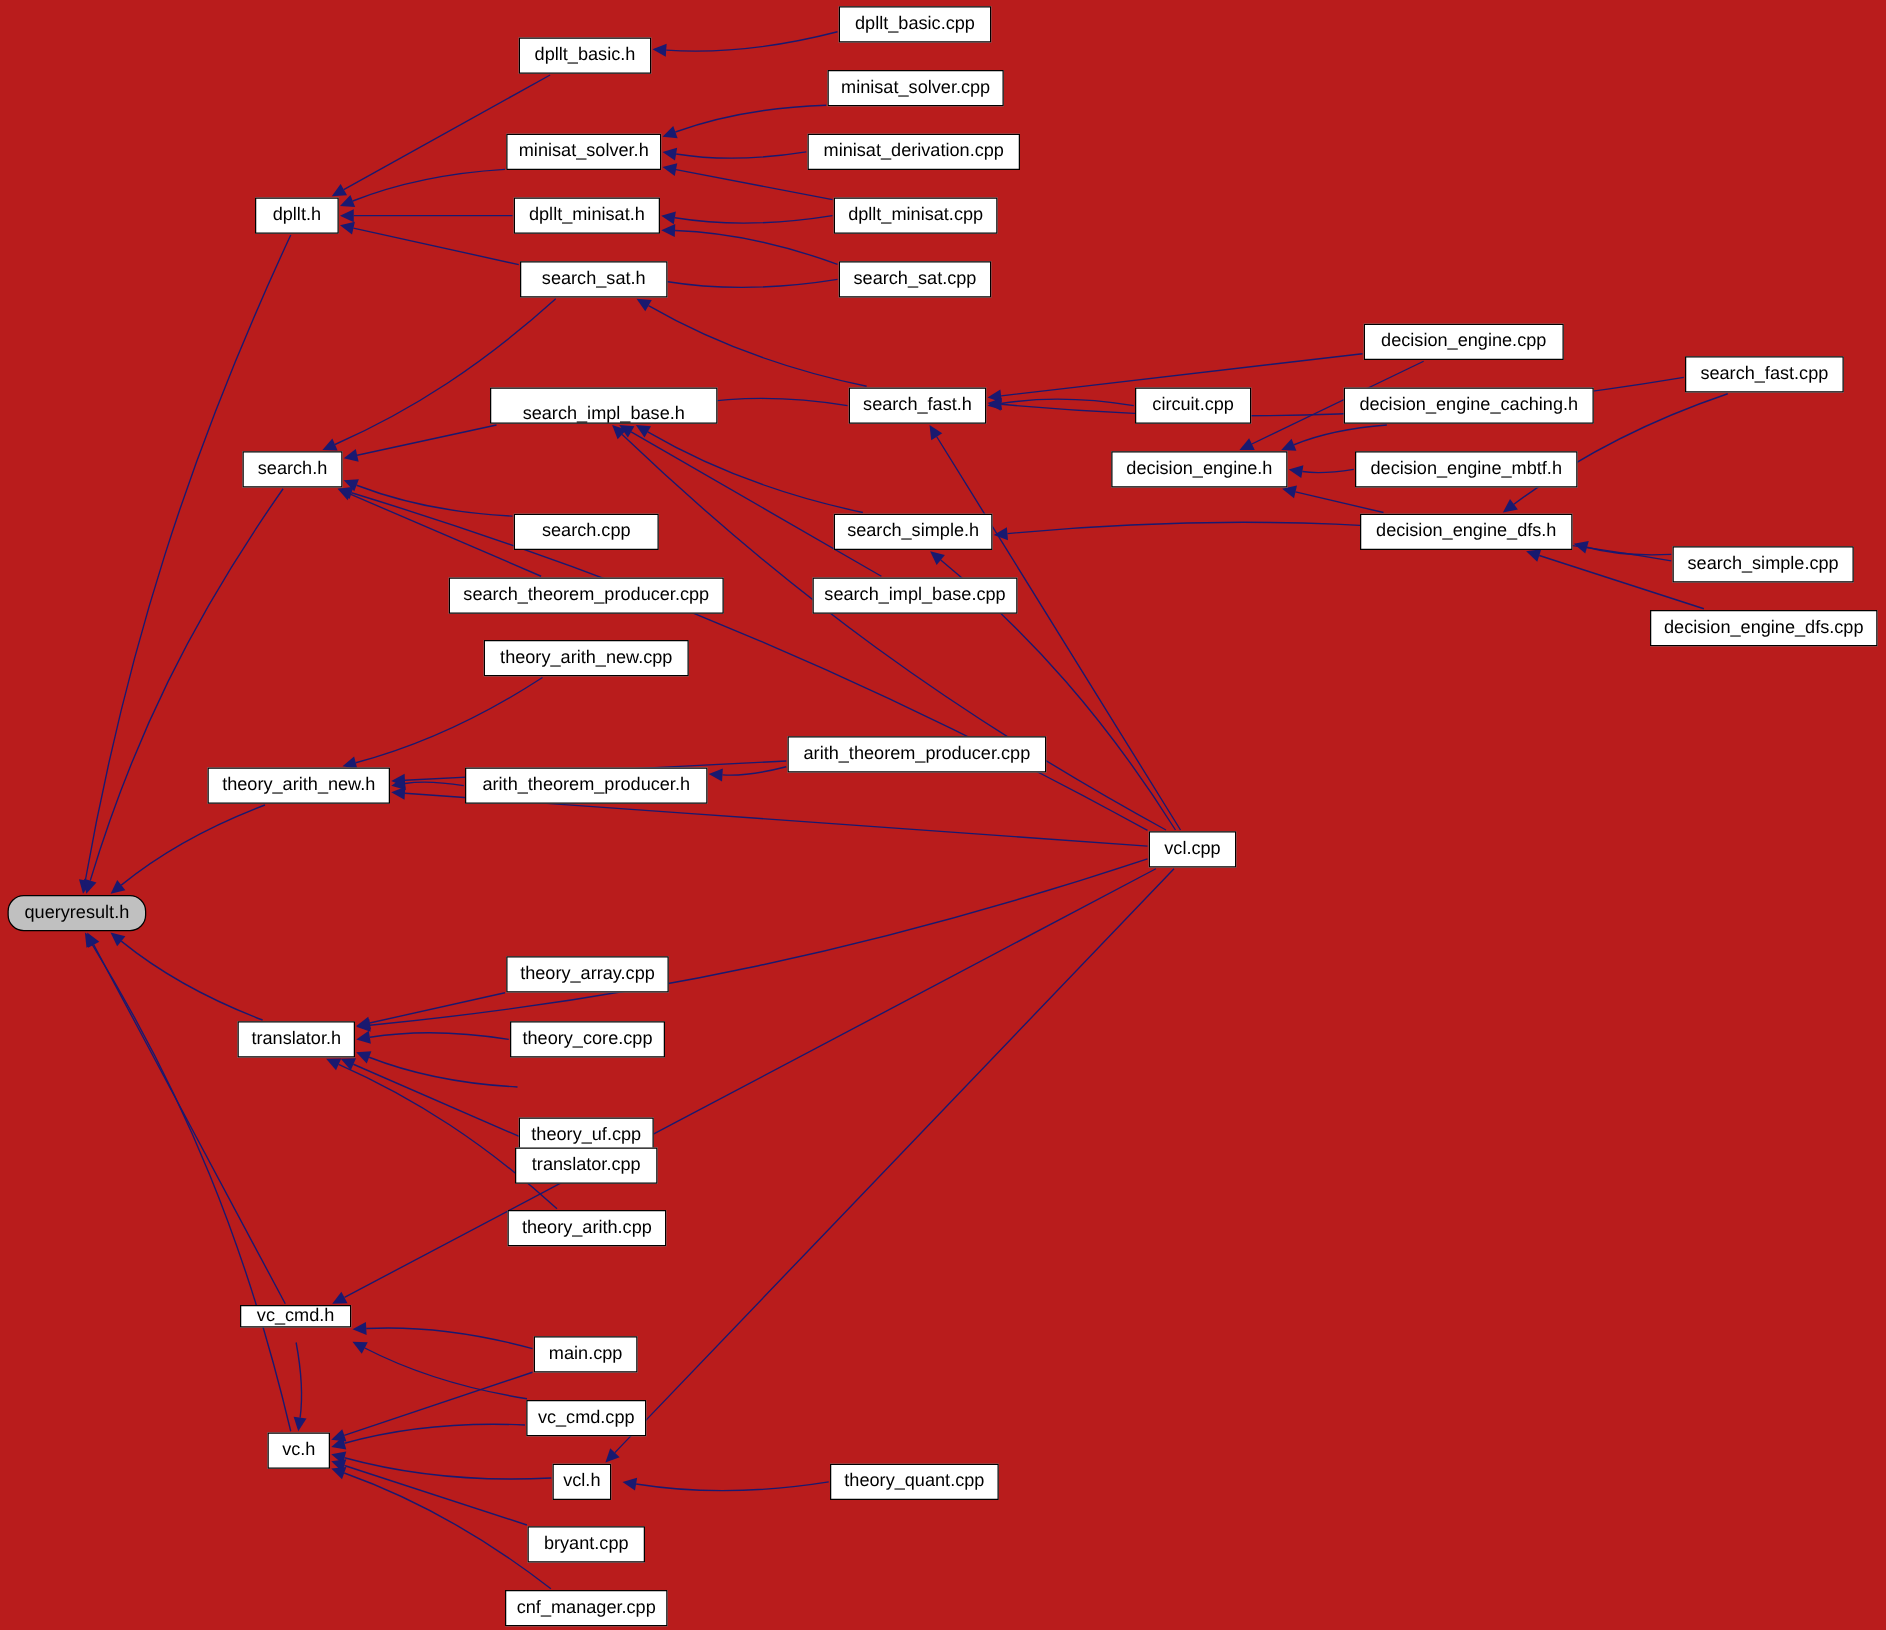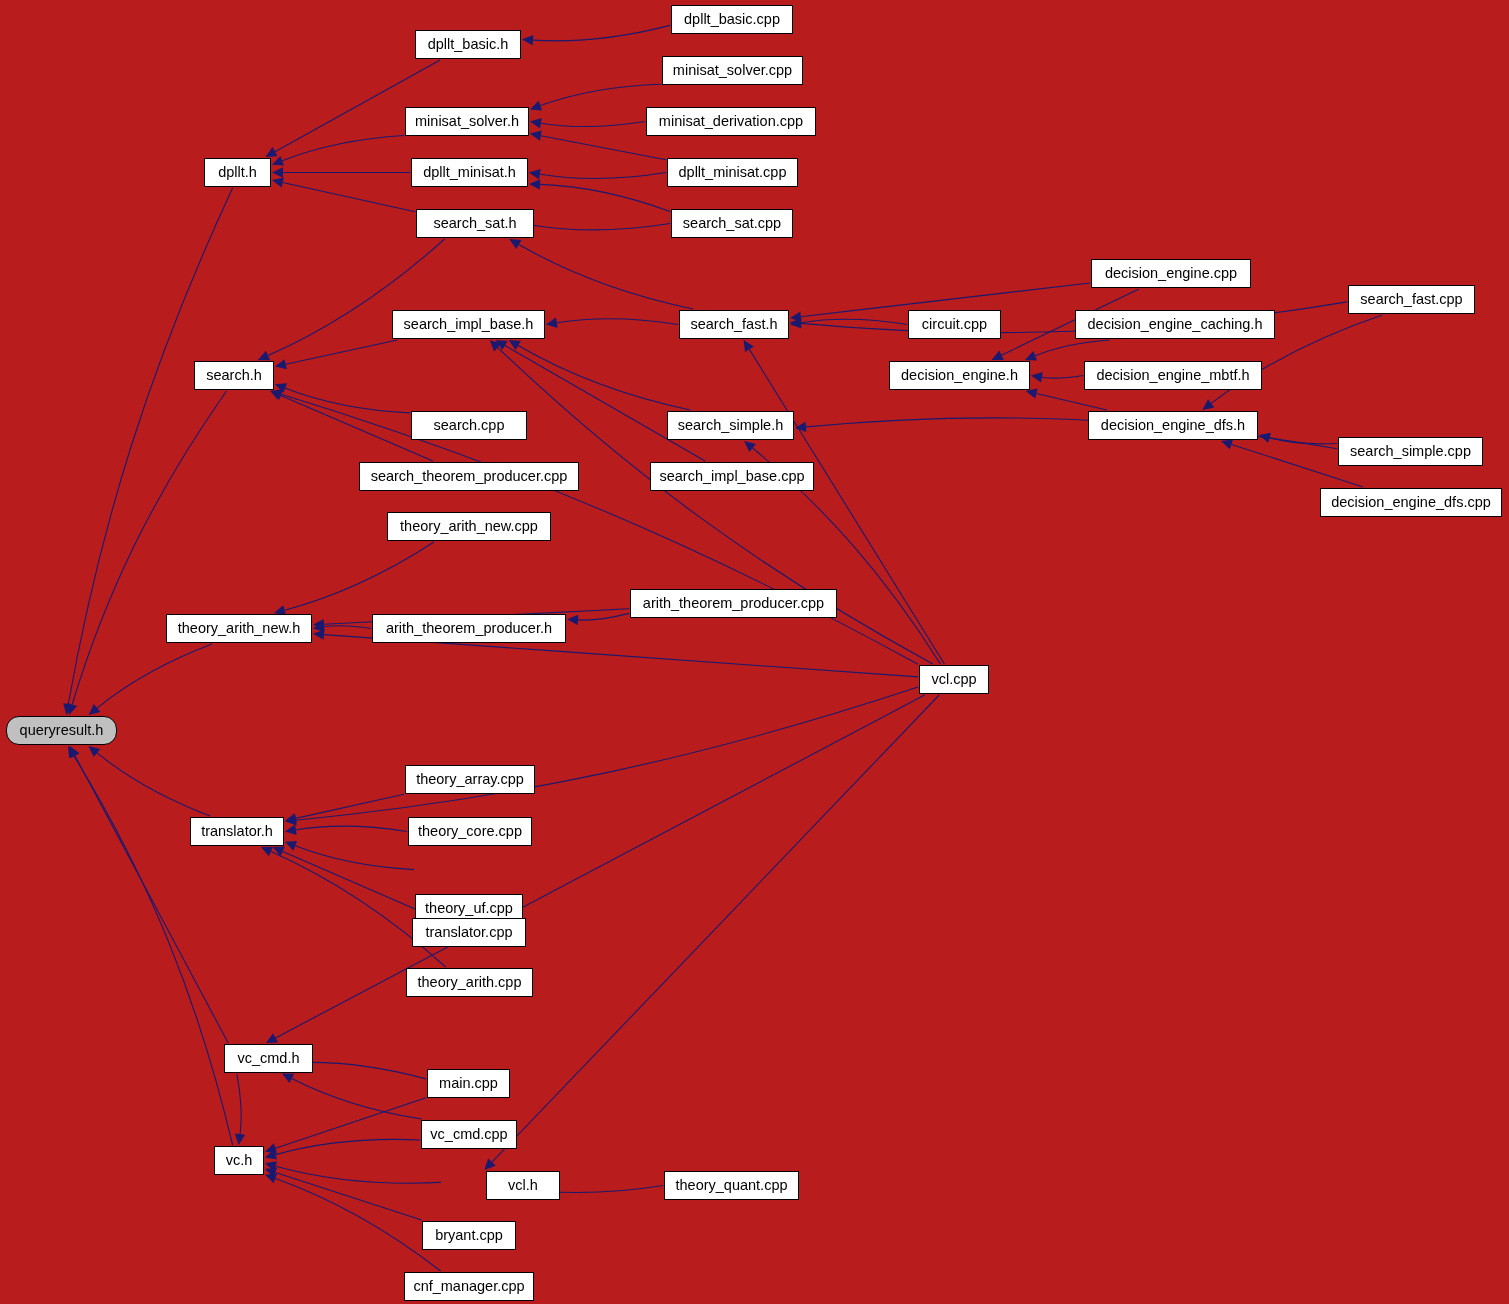--- a/index.html
+++ b/index.html
@@ -174,21 +174,21 @@
       </div>
       <div class="nodebox" style="left: 671px; top: 209px; width: 122px; height: 29px;">
         <span class="nodelabel">search_sat.cpp</span>
       </div>
       <div class="nodebox" style="left: 1091px; top: 259px; width: 160px; height: 29px;">
         <span class="nodelabel">decision_engine.cpp</span>
       </div>
       <div class="nodebox" style="left: 1348px; top: 285px; width: 127px; height: 29px;">
         <span class="nodelabel">search_fast.cpp</span>
       </div>
-      <div class="nodebox" style="left: 392px; top: 310px; width: 153px; height: 29px;">
+      <div class="nodebox" style="left: 392px; top: 310px; width: 182px; height: 29px; align-items: flex-end;">
         <span class="nodelabel">search_impl_base.h</span>
       </div>
       <div class="nodebox" style="left: 679px; top: 310px; width: 110px; height: 29px;">
         <span class="nodelabel">search_fast.h</span>
       </div>
       <div class="nodebox" style="left: 908px; top: 310px; width: 93px; height: 29px;">
         <span class="nodelabel">circuit.cpp</span>
       </div>
       <div class="nodebox" style="left: 1075px; top: 310px; width: 200px; height: 29px;">
         <span class="nodelabel">decision_engine_caching.h</span>
@@ -252,33 +252,33 @@
       </div>
       <div class="nodebox" style="left: 415px; top: 867px; width: 108px; height: 29px; margin-top: 27px;">
         <span class="nodelabel">theory_uf.cpp</span>
       </div>
       <div class="nodebox" style="left: 412px; top: 918px; width: 114px; height: 29px;">
         <span class="nodelabel">translator.cpp</span>
       </div>
       <div class="nodebox" style="left: 406px; top: 968px; width: 127px; height: 29px;">
         <span class="nodelabel">theory_arith.cpp</span>
       </div>
-      <div class="nodebox" style="left: 192px; top: 1044px; width: 89px; height: 29px; margin-left: 32px;">
+      <div class="nodebox" style="left: 192px; top: 1044px; width: 89px; height: 18px;">
         <span class="nodelabel">vc_cmd.h</span>
       </div>
       <div class="nodebox" style="left: 427px; top: 1069px; width: 83px; height: 29px;">
         <span class="nodelabel">main.cpp</span>
       </div>
       <div class="nodebox" style="left: 421px; top: 1120px; width: 96px; height: 29px;">
         <span class="nodelabel">vc_cmd.cpp</span>
       </div>
       <div class="nodebox" style="left: 214px; top: 1146px; width: 50px; height: 29px;">
         <span class="nodelabel">vc.h</span>
       </div>
-      <div class="nodebox" style="left: 442px; top: 1171px; width: 74px; height: 29px; margin-left: 44px;">
+      <div class="nodebox" style="left: 442px; top: 1171px; width: 47px; height: 29px;">
         <span class="nodelabel">vcl.h</span>
       </div>
       <div class="nodebox" style="left: 664px; top: 1171px; width: 135px; height: 29px;">
         <span class="nodelabel">theory_quant.cpp</span>
       </div>
       <div class="nodebox" style="left: 422px; top: 1221px; width: 94px; height: 29px;">
         <span class="nodelabel">bryant.cpp</span>
       </div>
       <div class="nodebox" style="left: 404px; top: 1272px; width: 130px; height: 29px;">
         <span class="nodelabel">cnf_manager.cpp</span>

